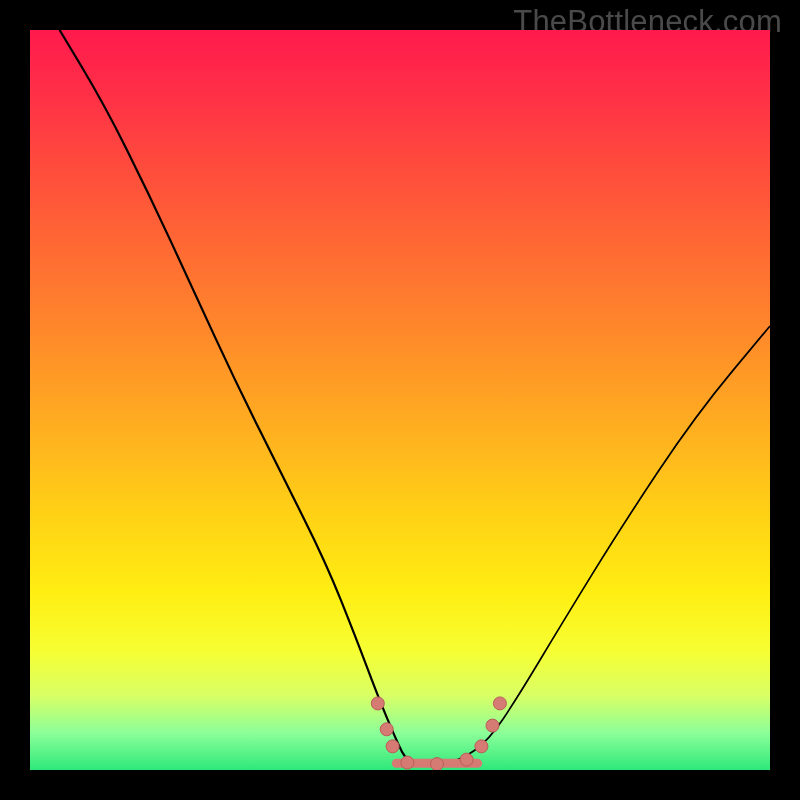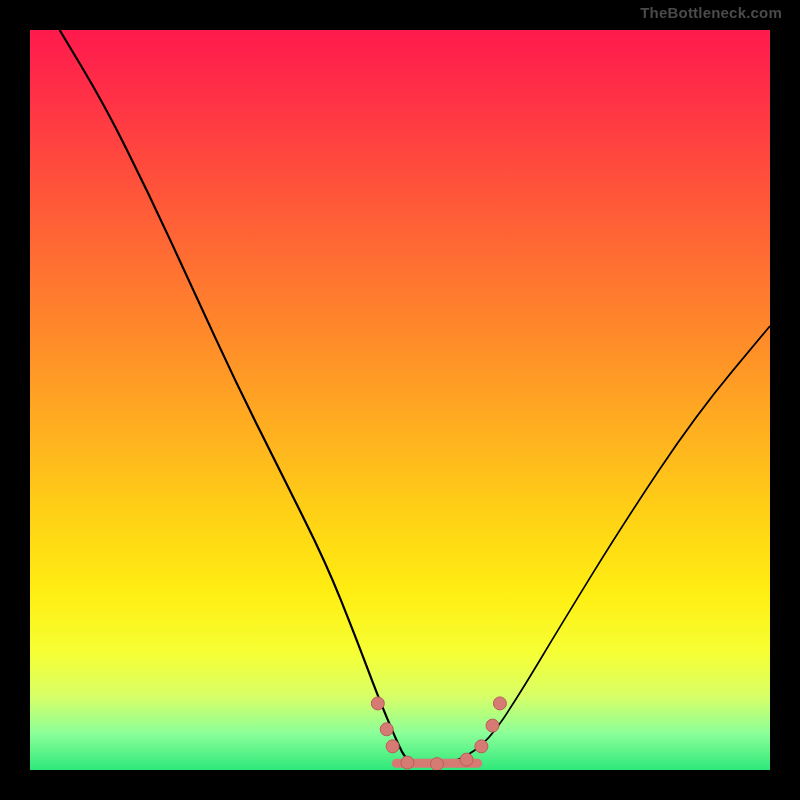--- a/index.html
+++ b/index.html
@@ -41,22 +41,22 @@
       #f6ff33 84%,
       #d8ff66 90%,
       #8cff99 95%,
       #2ee87a 100%);
   }
   .watermark {
     position: absolute;
     top: 4px;
     right: 18px;
     color: #4a4a4a;
-    font-size: 15px;
-    font-weight: 700;
+    font-size: 31px;
+    font-weight: 400;
     letter-spacing: 0.2px;
     user-select: none;
   }
   svg.curve {
     position: absolute;
     inset: 0;
   }
   .curve path.main-line {
     fill: none;
     stroke: #000;

